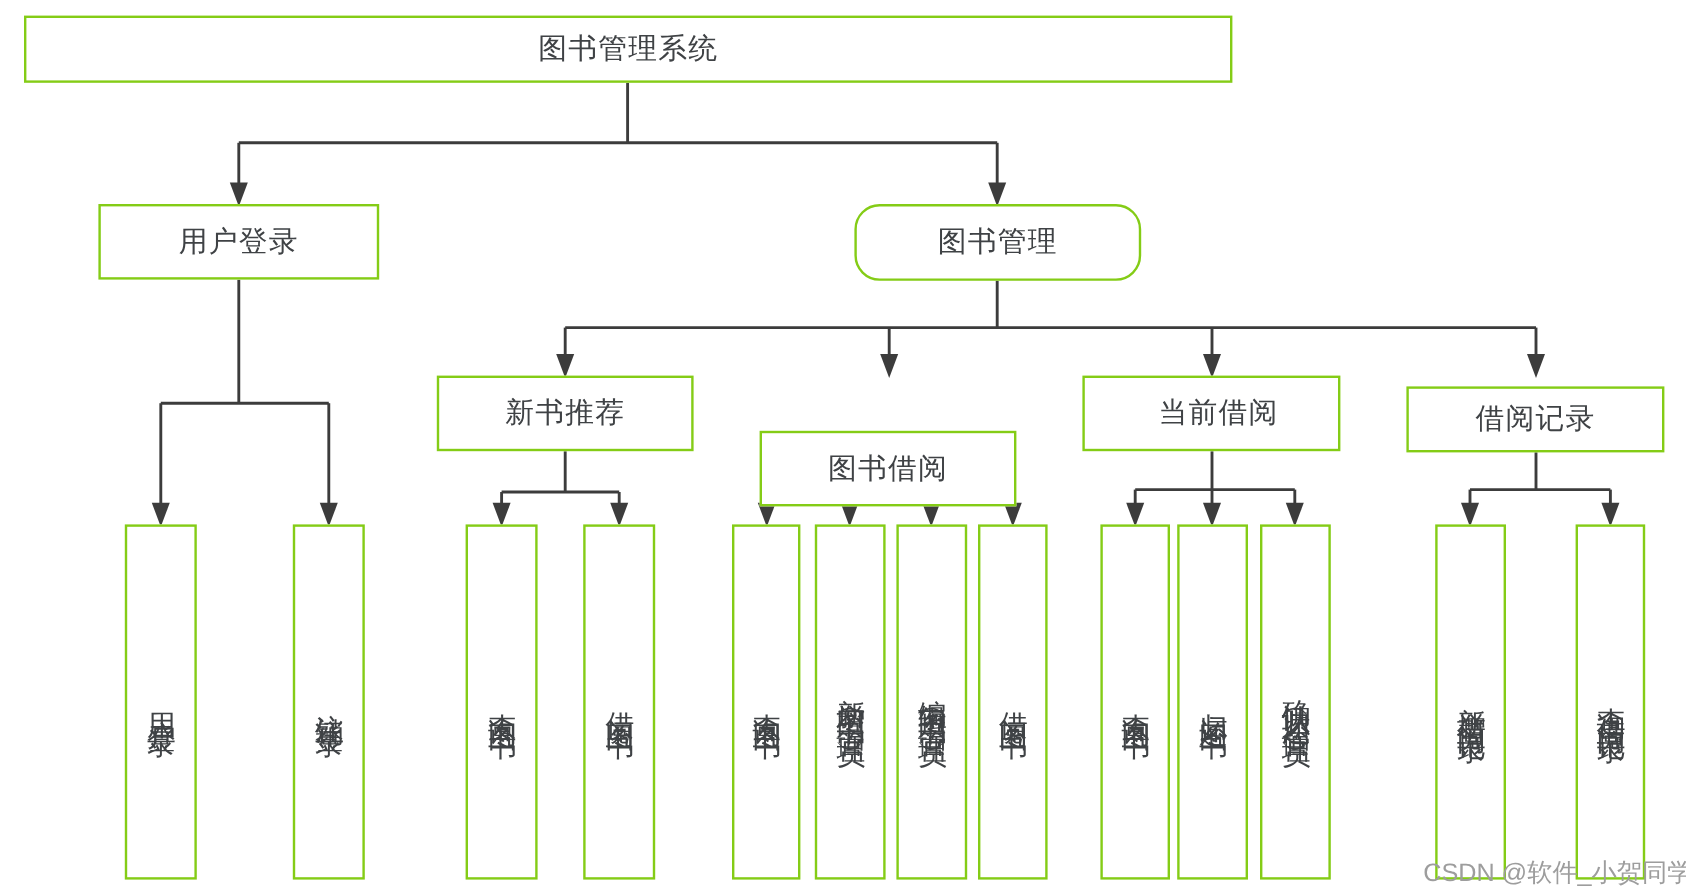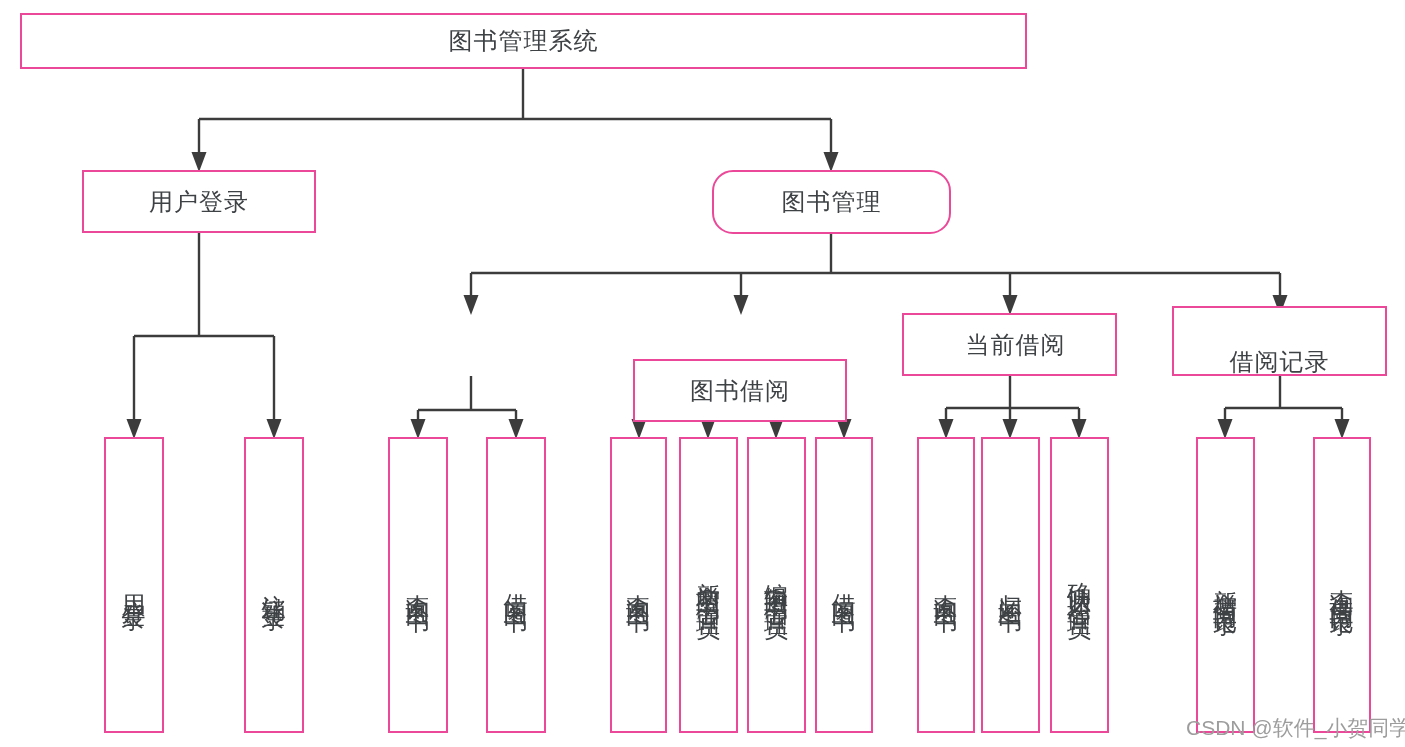--- a/index.html
+++ b/index.html
@@ -13,21 +13,21 @@
   }
   .connectors {
     position: absolute;
     left: 0; top: 0;
     width: 1405px; height: 747px;
   }
   .box {
     position: absolute;
     box-sizing: border-box;
     background: #ffffff;
-    border: 2px solid #ec4899;
+    border: 2px solid #84cc16;
     display: flex;
     align-items: center;
     justify-content: center;
     color: #3f4245;
   }
   .h-label {
     font-size: 24px;
     letter-spacing: 1px;
     white-space: nowrap;
     line-height: 1;
@@ -137,27 +137,30 @@
     <span class="h-label">图书管理系统</span>
   </div>
 
   <div class="box" style="left:82px; top:170px; width:234px; height:63px;">
     <span class="h-label">用户登录</span>
   </div>
   <div class="box" style="left:712px; top:170px; width:239px; height:64px;border-radius:21px;">
     <span class="h-label">图书管理</span>
   </div>
 
+  <div class="box" style="left:364px; top:313px; width:214px; height:63px;">
+    <span class="h-label">新书推荐</span>
+  </div>
   <div class="box" style="left:633px; top:313px; width:214px; height:63px;margin-top:46px;">
     <span class="h-label">图书借阅</span>
   </div>
   <div class="box" style="left:902px; top:313px; width:215px; height:63px;padding-left:12px;">
     <span class="h-label">当前借阅</span>
   </div>
-  <div class="box" style="left:1172px; top:306px; width:215px; height:70px;align-items:flex-end;">
+  <div class="box" style="left:1172px; top:322px; width:215px; height:55px;">
     <span class="h-label">借阅记录</span>
   </div>
 
   <div class="box" style="left:104px; top:437px; width:60px; height:296px;">
     <span class="v-label">用户登录</span>
   </div>
   <div class="box" style="left:244px; top:437px; width:60px; height:296px;">
     <span class="v-label">注销登录</span>
   </div>
 

